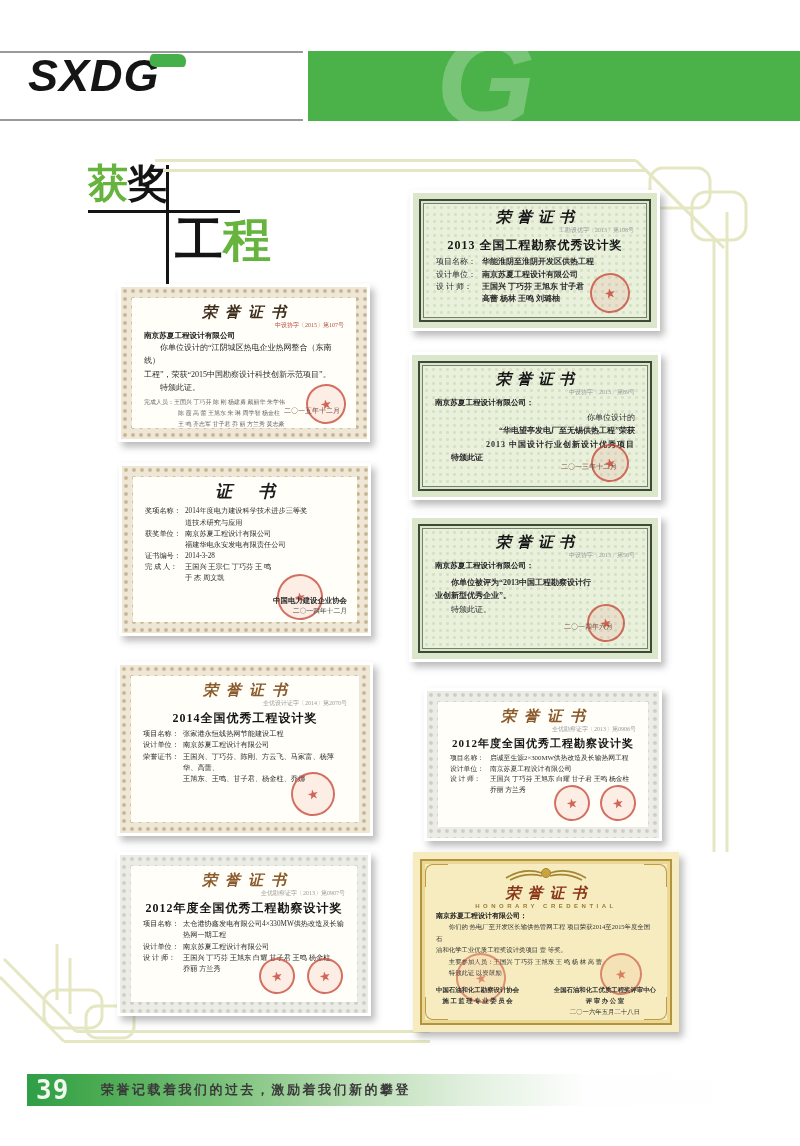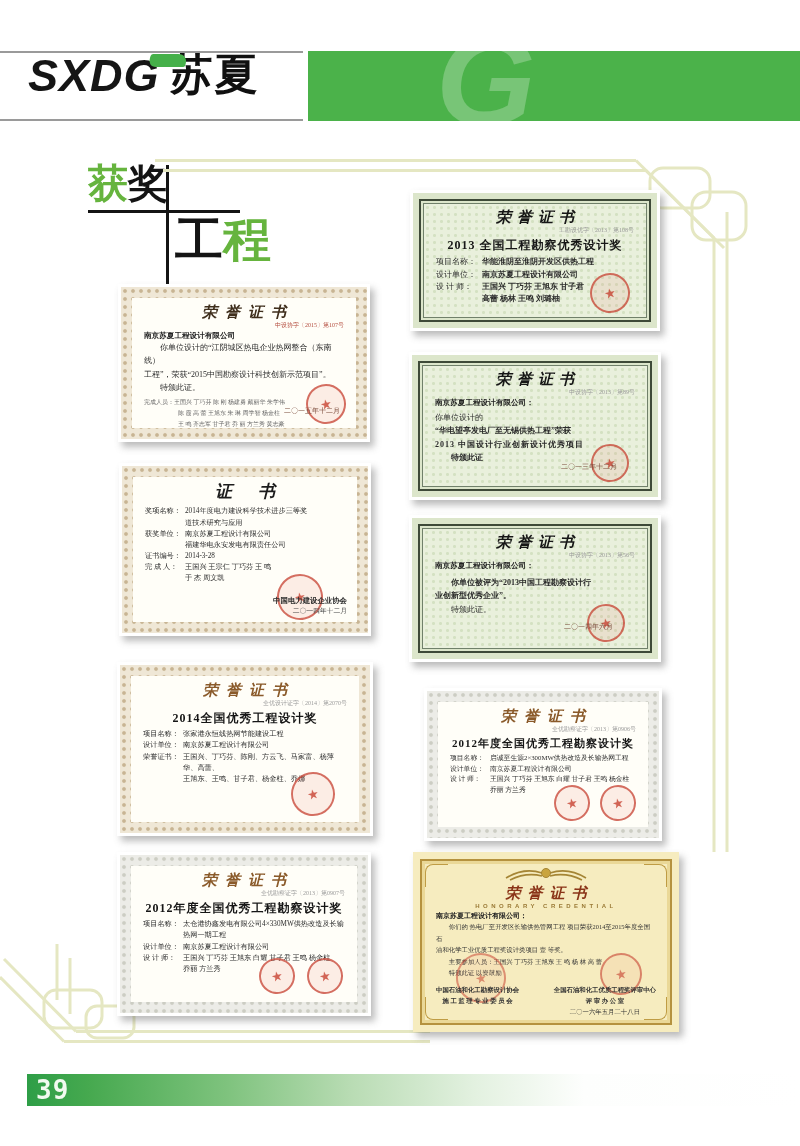--- a/index.html
+++ b/index.html
@@ -51,21 +51,21 @@
   .cert-no{text-align:right;font-size:6px;color:#999;line-height:1.2;margin-top:1px;}
   .cert-no.red{color:#b2483a;}
   .subtitle{text-align:center;font-weight:700;font-size:12px;color:#161616;margin:3px 0 2px;
     letter-spacing:1px;}
   .row{display:flex;font-size:7.2px;line-height:1.55;color:#2c2c2c;}
   .row .lbl{font-weight:400;width:40px;flex:none;}
   .row .val{flex:1;}
   .recipient{font-size:7.6px;font-weight:700;color:#222;margin-top:2px;}
   .body-line{font-size:8px;line-height:1.65;color:#2a2a2a;}
   .indent{text-indent:2em;}
-  .centerline{text-align:left;}
+  .centerline{text-align:right;}
   .bold{font-weight:700;}
   .names{font-size:6px;color:#666;line-height:1.8;margin-top:3px;}
   .names-ind{padding-left:34px;}
   .date-line{position:absolute;font-size:7px;color:#7a4a3a;z-index:3;}
   .seal{position:absolute;border:2px solid rgba(197,61,45,.72);border-radius:50%;
     background:rgba(228,118,98,.12);display:flex;align-items:center;justify-content:center;
     color:rgba(197,61,45,.78);transform:rotate(-12deg);z-index:2;}
   .seal span{font-size:13px;line-height:1;}
   .issuer-block{position:absolute;right:10px;bottom:6px;text-align:right;z-index:3;}
   .issuer-name{font-size:7.4px;font-weight:700;color:#2c2c2c;line-height:1.5;}
@@ -135,21 +135,20 @@
       <rect x="44" y="990" width="58" height="38" rx="12"></rect>
       <rect x="86" y="1006" width="48" height="32" rx="11"></rect>
     </g>
   </svg>
 
   <div class="logo-strip">
     <span class="logo-latin">
       <span>SXDG</span>
       <span class="g-accent"></span>
     </span>
-    <span class="logo-cn">苏夏</span>
   </div>
   <div class="green-bar">
     <span class="g-watermark">G</span>
   </div>
 
   <div class="t-row1">
     <span class="t-green">获</span><span class="t-black">奖</span>
   </div>
   <div class="t-vline"></div>
   <div class="t-hline"></div>
@@ -429,15 +428,16 @@
         <span>★</span>
       </div>
       <div class="seal" style="right:28px;bottom:28px;width:38px;height:38px;opacity:.8">
         <span>★</span>
       </div>
     </div>
   </div>
 
   <div class="footer-bar">
     <span class="page-no">39</span>
+    <span class="slogan">荣誉记载着我们的过去，激励着我们新的攀登</span>
   </div>
 
 </div>
 
 </body></html>

